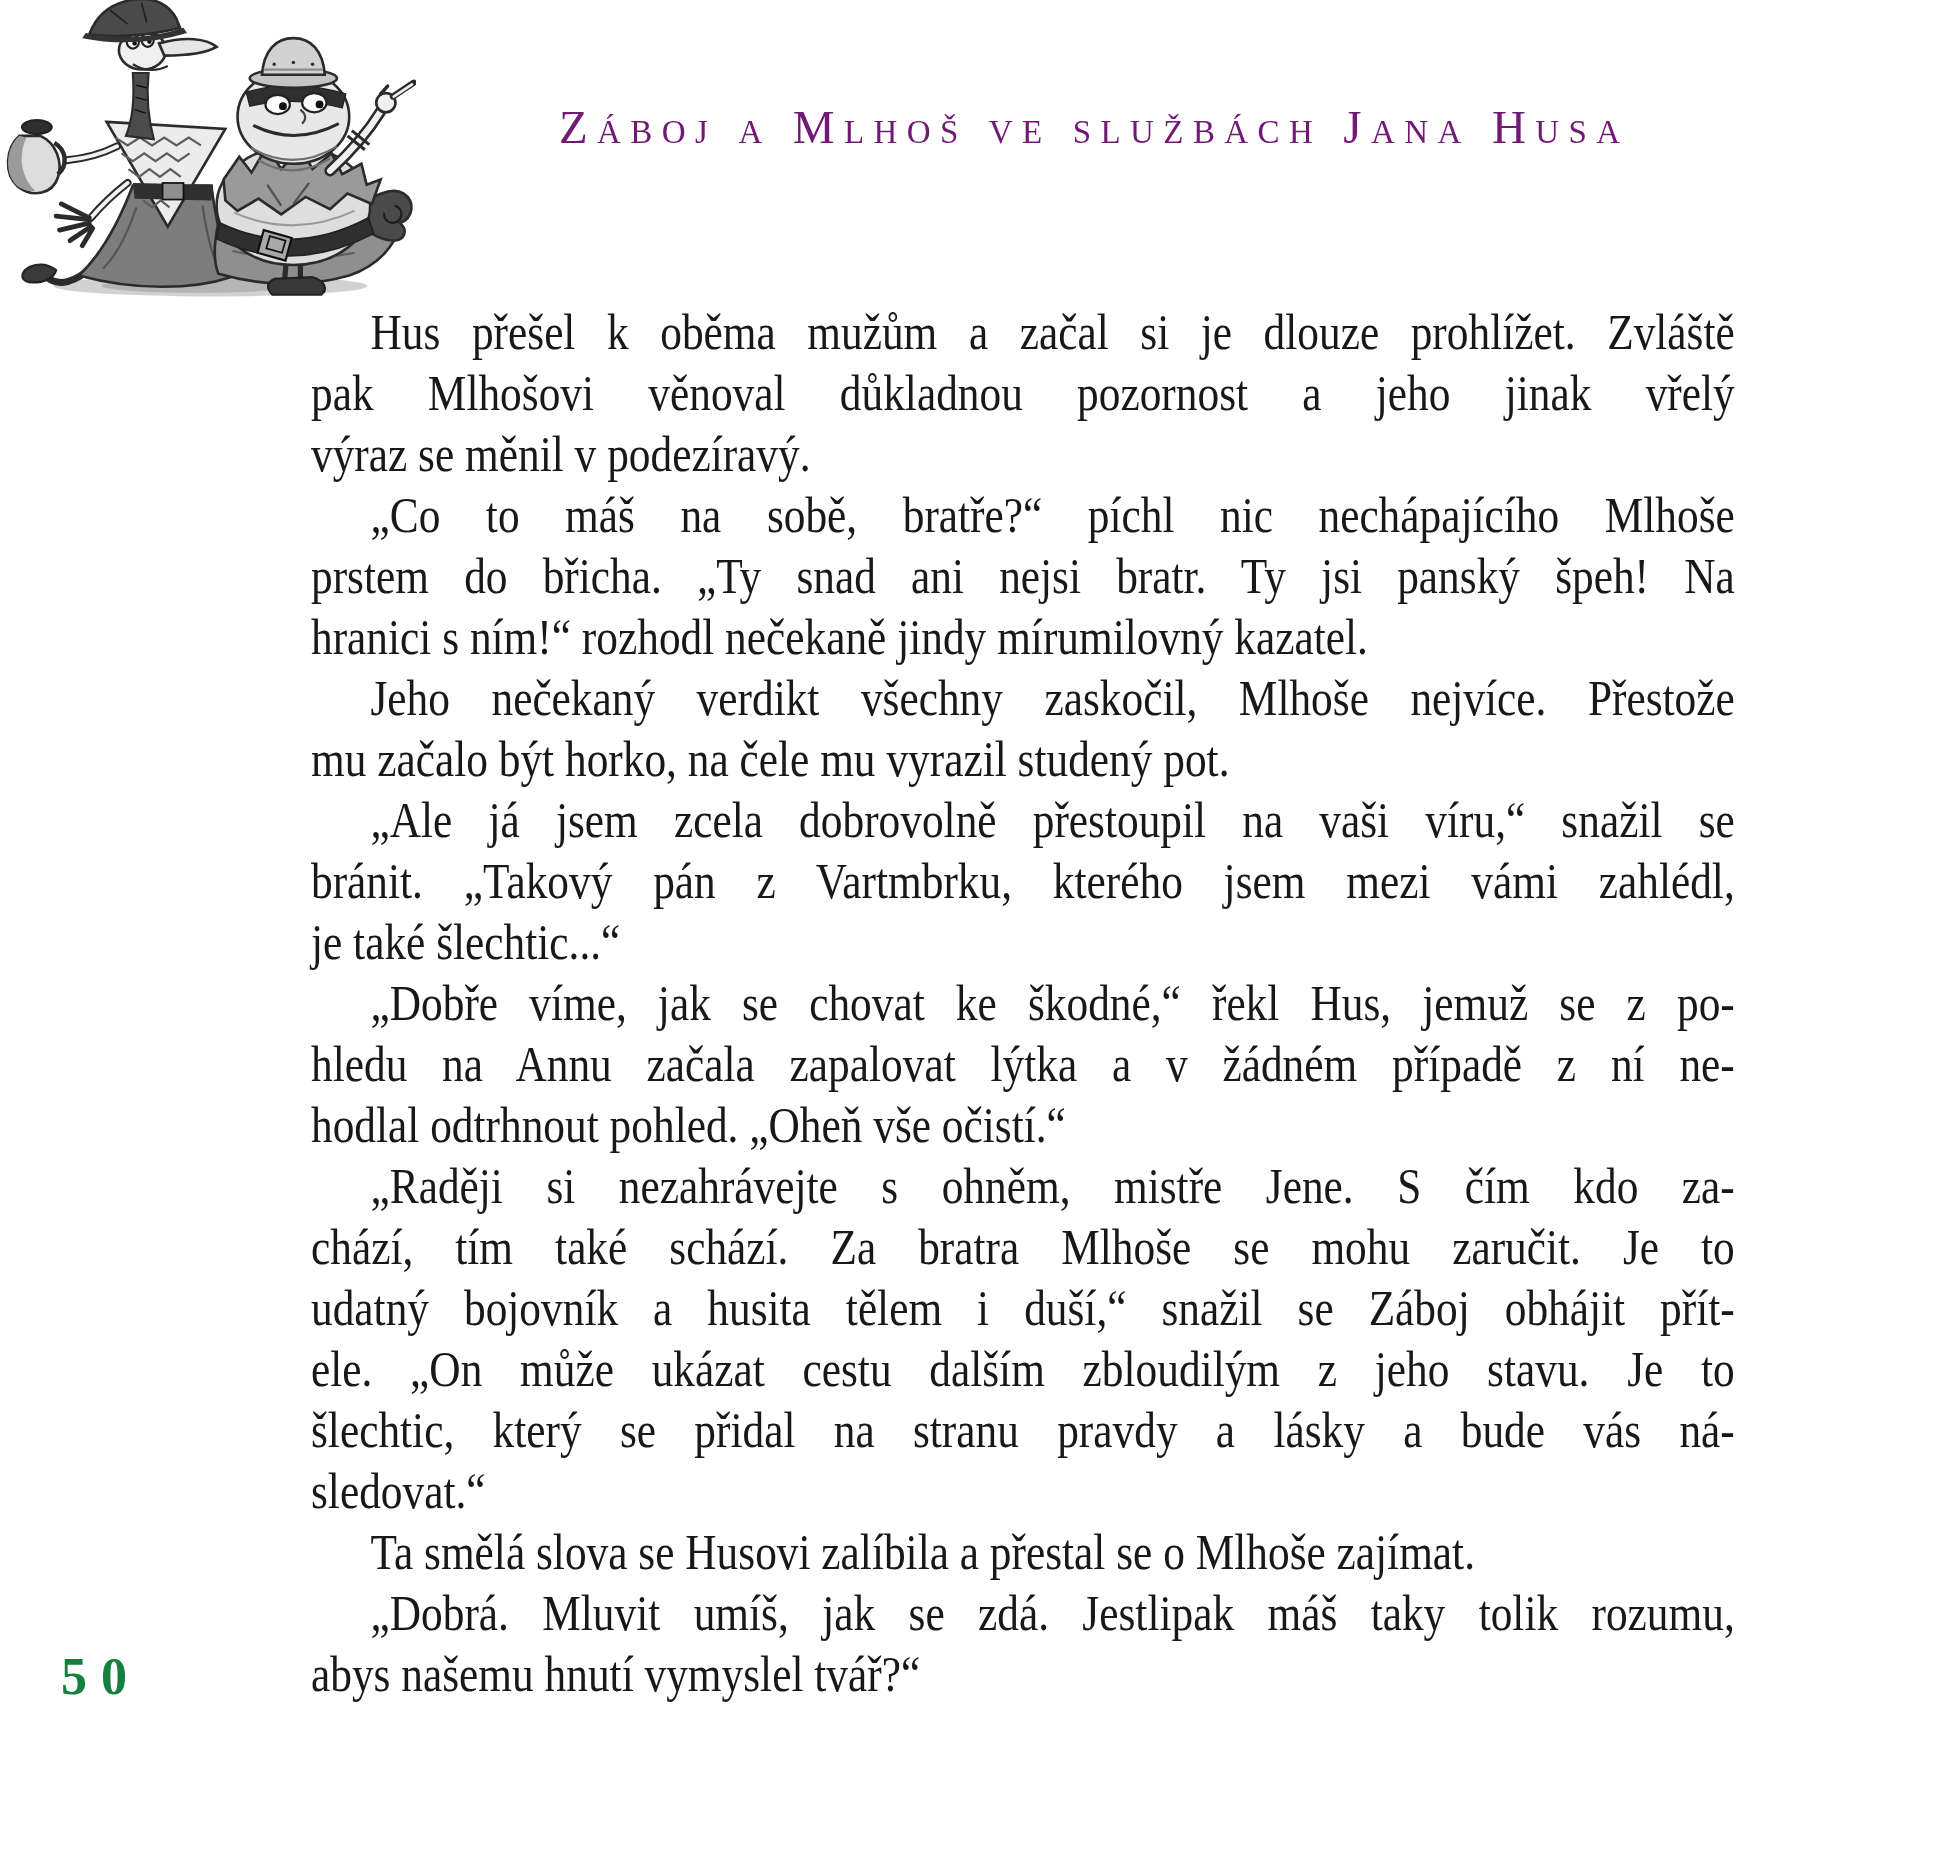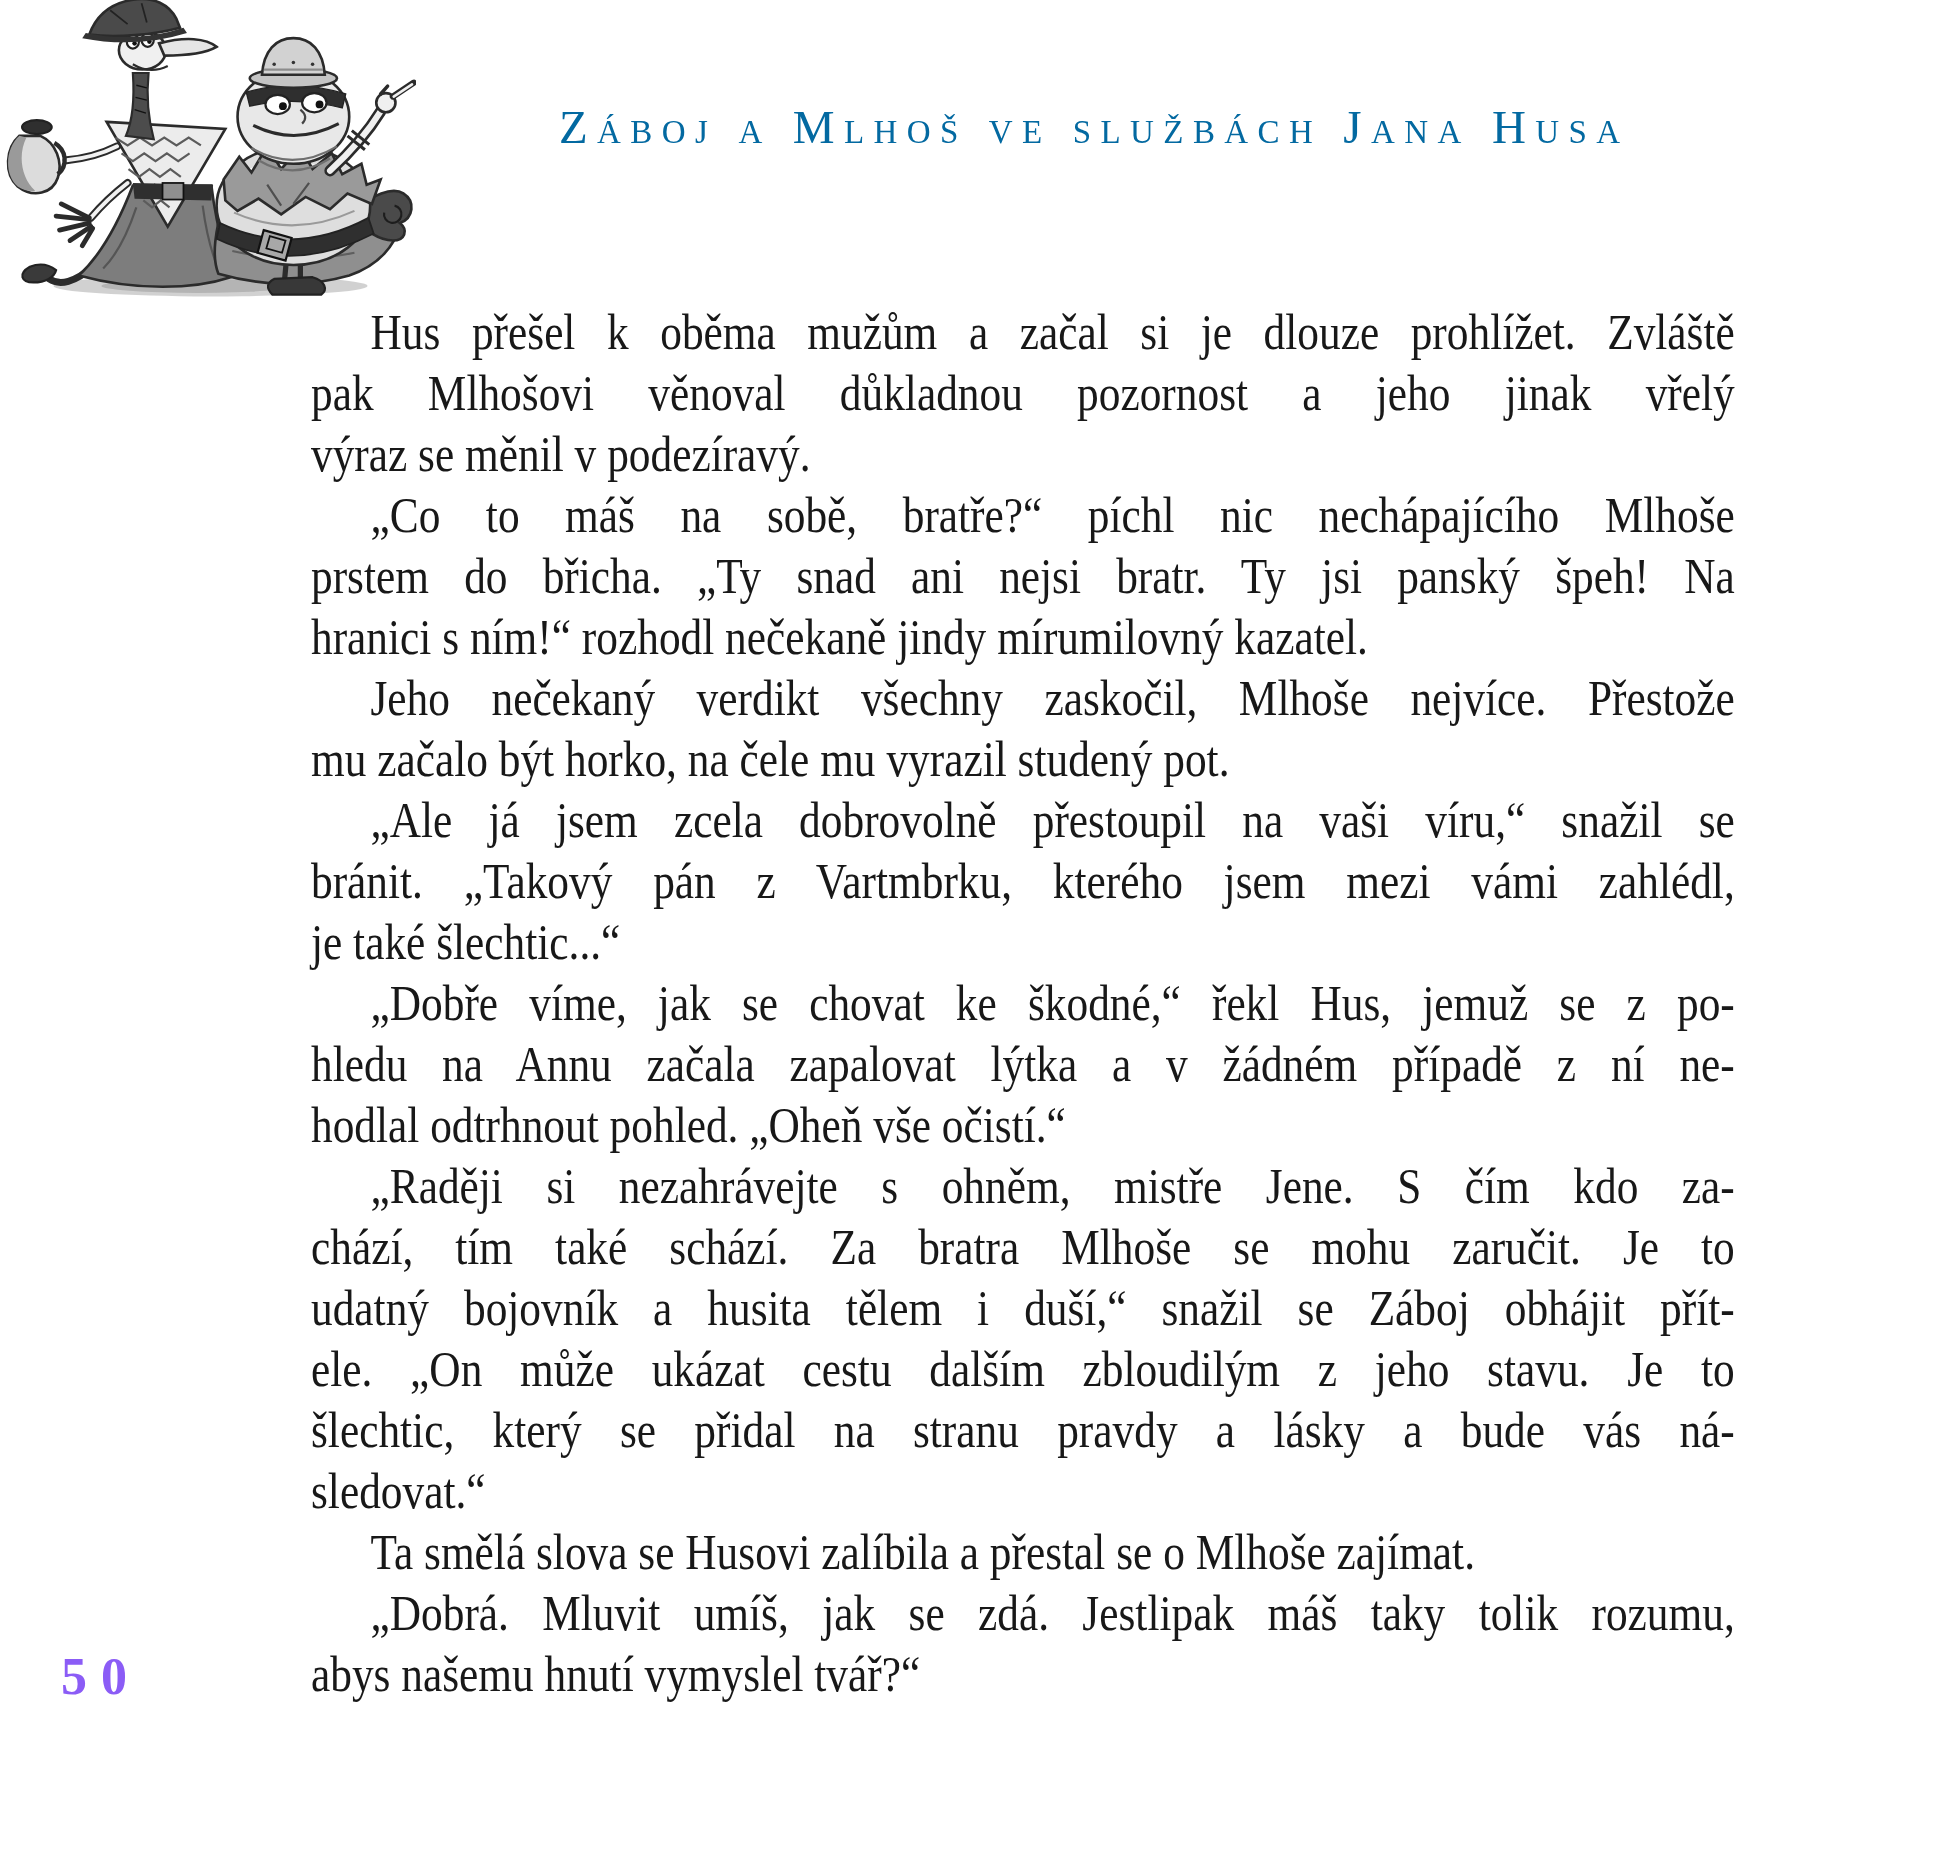--- a/index.html
+++ b/index.html
@@ -9,36 +9,36 @@
     background:#ffffff;
     overflow:hidden;
     font-family:"Liberation Serif","DejaVu Serif",serif;
     color:#1a1a1a;
   }
   .illus{position:absolute;left:5.2px;top:-1.7px;width:411px;height:302px;}
   .chapter-header{
     position:absolute;left:559px;top:100px;margin:0;
     font-size:47px;font-weight:normal;
     font-variant:small-caps;letter-spacing:0.20em;
-    white-space:nowrap;color:#0369a1;
+    white-space:nowrap;color:#701a75;
   }
   .bodycol{
     position:absolute;left:311px;top:302px;width:1675px;
     transform:scaleX(0.85);transform-origin:0 0;
   }
   .ln{
     font-size:51px;line-height:61px;height:61px;
     text-align:justify;text-align-last:justify;
     white-space:normal;color:#181818;
   }
   .ln.last{text-align-last:left;}
   .ln.ind{text-indent:70px;}
   .pageno{
     position:absolute;left:61px;top:1647px;
-    font-size:52px;font-weight:bold;letter-spacing:14px;color:#8b5cf6;
+    font-size:52px;font-weight:bold;letter-spacing:14px;color:#15803d;
   }
 </style>
 </head>
 <body>
 
 <div class="sheet">
 
   <div class="illus">
     <svg viewBox="0 0 470 345" width="411" height="301" xmlns="http://www.w3.org/2000/svg">
 

